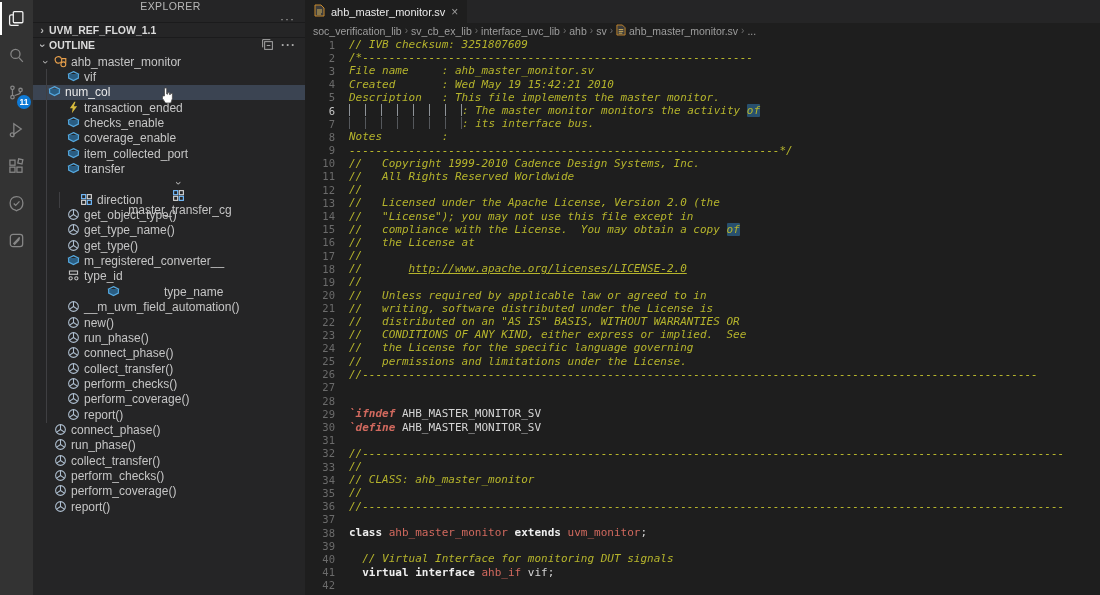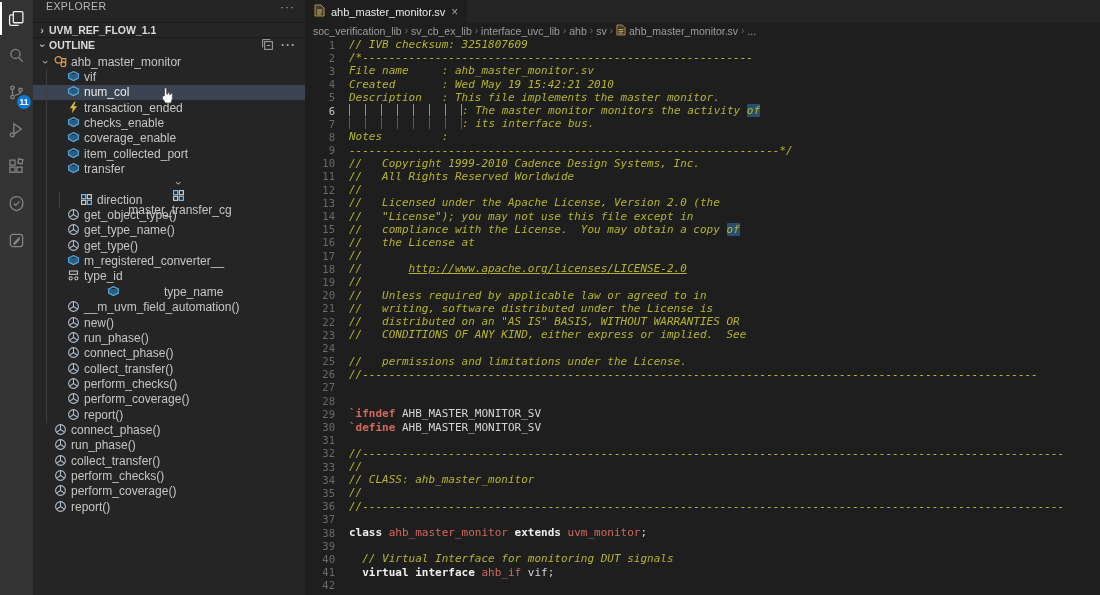--- a/index.html
+++ b/index.html
@@ -11,21 +11,21 @@
   .ab-item{position:relative;width:33px;height:37px;display:flex;align-items:center;justify-content:center;cursor:pointer;}
   .ab-item svg{display:block;}
   .ab-item .stroke{stroke:#868686;fill:none;stroke-width:1.2;}
   .ab-item.active .stroke{stroke:#f2f2f2;}
   .ab-active-bar{position:absolute;left:0;top:2px;width:2px;height:33px;background:#ffffff;}
   .ab-badge{position:absolute;right:2px;bottom:2px;min-width:14px;height:14px;border-radius:8px;
             background:#0e7ad6;color:#fff;font-size:8.5px;font-weight:bold;display:flex;align-items:center;justify-content:center;padding:0 2px;box-sizing:border-box;}
 
   
   .sidebar{position:absolute;left:33px;top:0;width:272px;height:595px;background:#252526;color:#cccccc;overflow:hidden;}
-  .sb-header{height:22px;display:flex;align-items:flex-start;padding:0 10px 0 13px;font-size:10.5px;letter-spacing:.4px;color:#b8b8b8;}
+  .sb-header{height:22px;display:flex;align-items:center;padding:0 10px 0 13px;font-size:10.5px;letter-spacing:.4px;color:#b8b8b8;flex-direction:column;}
   .sb-header .dots{margin-left:auto;color:#a9a9a9;font-size:12px;letter-spacing:1px;cursor:pointer;}
   .section{height:14px;display:flex;align-items:center;font-size:10.5px;font-weight:bold;color:#dcdcdc;padding-left:2px;cursor:pointer;border-top:1px solid rgba(0,0,0,.25);}
   .chev{width:14px;text-align:center;color:#b8b8b8;font-size:11px;line-height:1;display:inline-block;}
   .chev.down{transform:rotate(90deg);}
   .section-actions{margin-left:auto;display:flex;align-items:center;gap:7px;padding-right:9px;}
   .section-actions .dots{color:#a9a9a9;font-size:12px;letter-spacing:1px;}
   .tree{position:relative;margin-top:2px;}
   .tree-row{height:15.35px;display:flex;align-items:center;font-size:12px;color:#c5c5c5;cursor:pointer;white-space:nowrap;}
   .tree-row.selected{background:#3b4452;color:#e8e8e8;}
   .tr-spacer{display:inline-block;width:13px;flex:none;}
@@ -48,21 +48,21 @@
   
   .editor{position:absolute;left:305px;top:38px;right:0;bottom:0;background:#1e1e1e;overflow:hidden;
           font-family:"DejaVu Sans Mono",monospace;font-size:11px;}
   .code-line{height:13.2px;display:flex;align-items:center;}
   .ln{width:30px;flex:none;text-align:right;color:#6b6b6b;margin-right:14px;font-size:10.5px;}
   .ln.active{color:#c6c6c6;}
   .ct{white-space:pre;}
   .cmt{color:#b5b42c;font-style:italic;font-weight:normal;}
   .hl{background:#28506e;border-radius:1px;}
   .link{text-decoration:underline;}
-  .dir{color:#d1695e;font-weight:bold;}
+  .dir{color:#d1695e;font-weight:bold;font-style:italic;}
   .kw{color:#eeeeee;font-weight:bold;}
   .typ{color:#d1695e;}
   .txt{color:#d4d4d4;}
   .guides{display:inline-block;height:12px;vertical-align:-2px;width:113px;}
   .g6{background:repeating-linear-gradient(to right,#8f9499 0,#8f9499 1px,transparent 1px,transparent 16px);}
   .g7{background:repeating-linear-gradient(to right,#55585c 0,#55585c 1px,transparent 1px,transparent 16px);}
 
   .mouse-cursor{position:absolute;left:159px;top:87px;z-index:50;pointer-events:none;}
 </style>
 </head>
@@ -174,21 +174,21 @@
         <div class="tree-row" style="padding-left: 19px;">
           <span class="tr-spacer"></span>
           <span class="tr-icon"><svg width="13" height="13" viewBox="0 0 16 16">
               <g stroke="#55a9e0" fill="none" stroke-width="1.4">
                 <path d="M8 2 L14 5 L8 8 L2 5 Z"></path>
                 <path d="M2 5 v5 l6 3 6-3 V5" fill="#2a5d82"></path>
               </g>
             </svg></span>
           <span class="tr-label">vif</span>
         </div>
-        <div class="tree-row selected" style="padding-left: 19px;">
+        <div class="tree-row selected" style="">
           <span class="tr-spacer"></span>
           <span class="tr-icon"><svg width="13" height="13" viewBox="0 0 16 16">
               <g stroke="#55a9e0" fill="none" stroke-width="1.4">
                 <path d="M8 2 L14 5 L8 8 L2 5 Z"></path>
                 <path d="M2 5 v5 l6 3 6-3 V5" fill="#2a5d82"></path>
               </g>
             </svg></span>
           <span class="tr-label">num_col</span>
         </div>
         <div class="tree-row" style="padding-left: 19px;">
@@ -601,20 +601,21 @@
       <div class="code-line">
         <span class="ln">22</span>
         <span class="ct"><span class="cmt">//   distributed on an "AS IS" BASIS, WITHOUT WARRANTIES OR</span></span>
       </div>
       <div class="code-line">
         <span class="ln">23</span>
         <span class="ct"><span class="cmt">//   CONDITIONS OF ANY KIND, either express or implied.  See</span></span>
       </div>
       <div class="code-line">
         <span class="ln">24</span>
+        <span class="ct"><span class="cmt">//   the License for the specific language governing</span></span>
       </div>
       <div class="code-line">
         <span class="ln">25</span>
         <span class="ct"><span class="cmt">//   permissions and limitations under the License.</span></span>
       </div>
       <div class="code-line">
         <span class="ln">26</span>
         <span class="ct"><span class="cmt">//------------------------------------------------------------------------------------------------------</span></span>
       </div>
       <div class="code-line">

